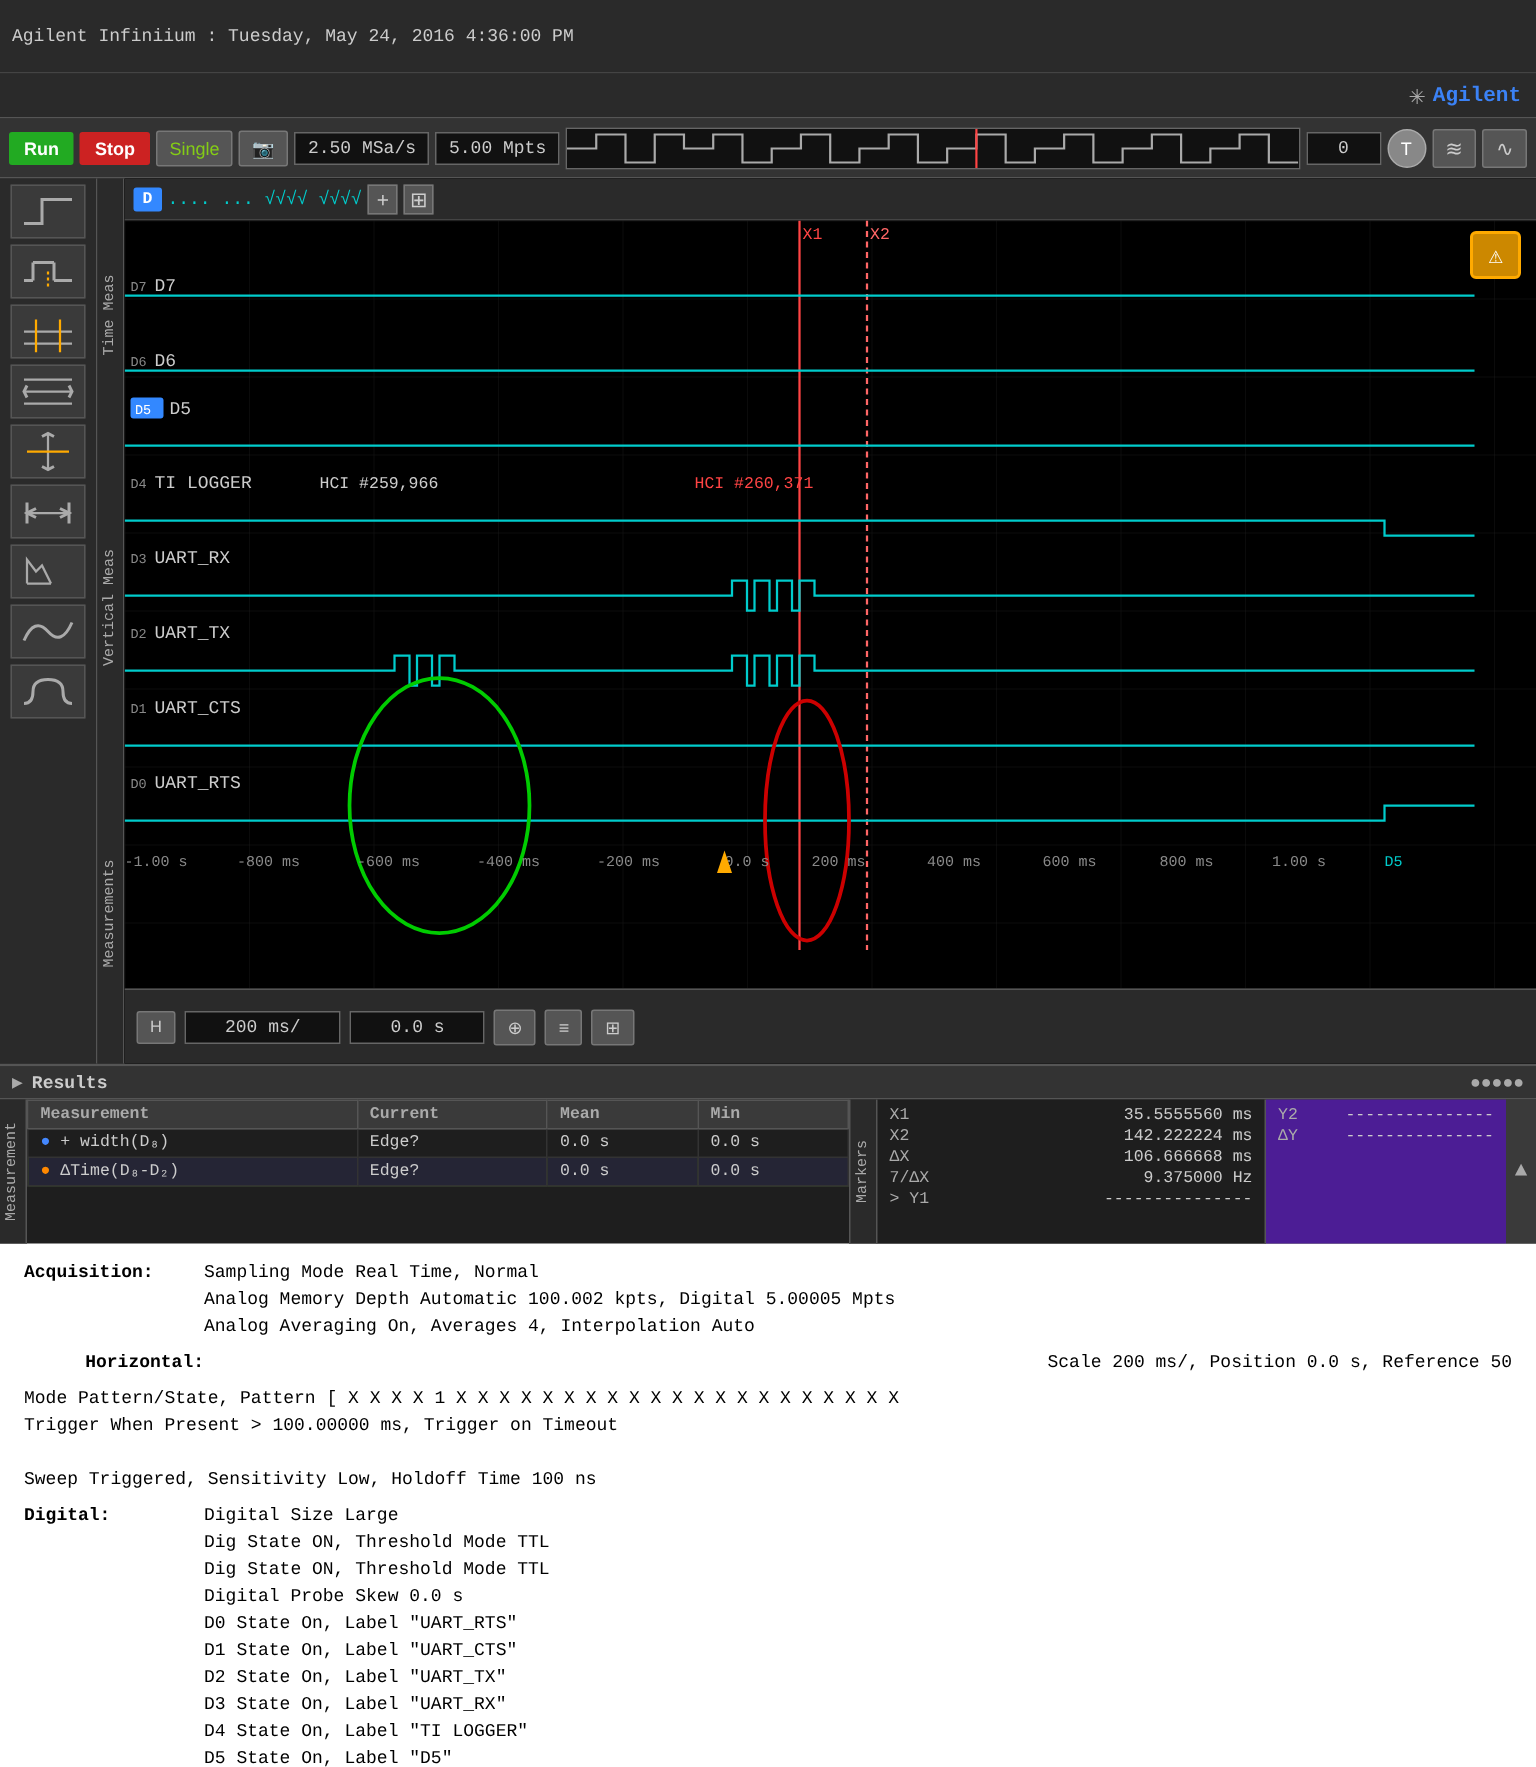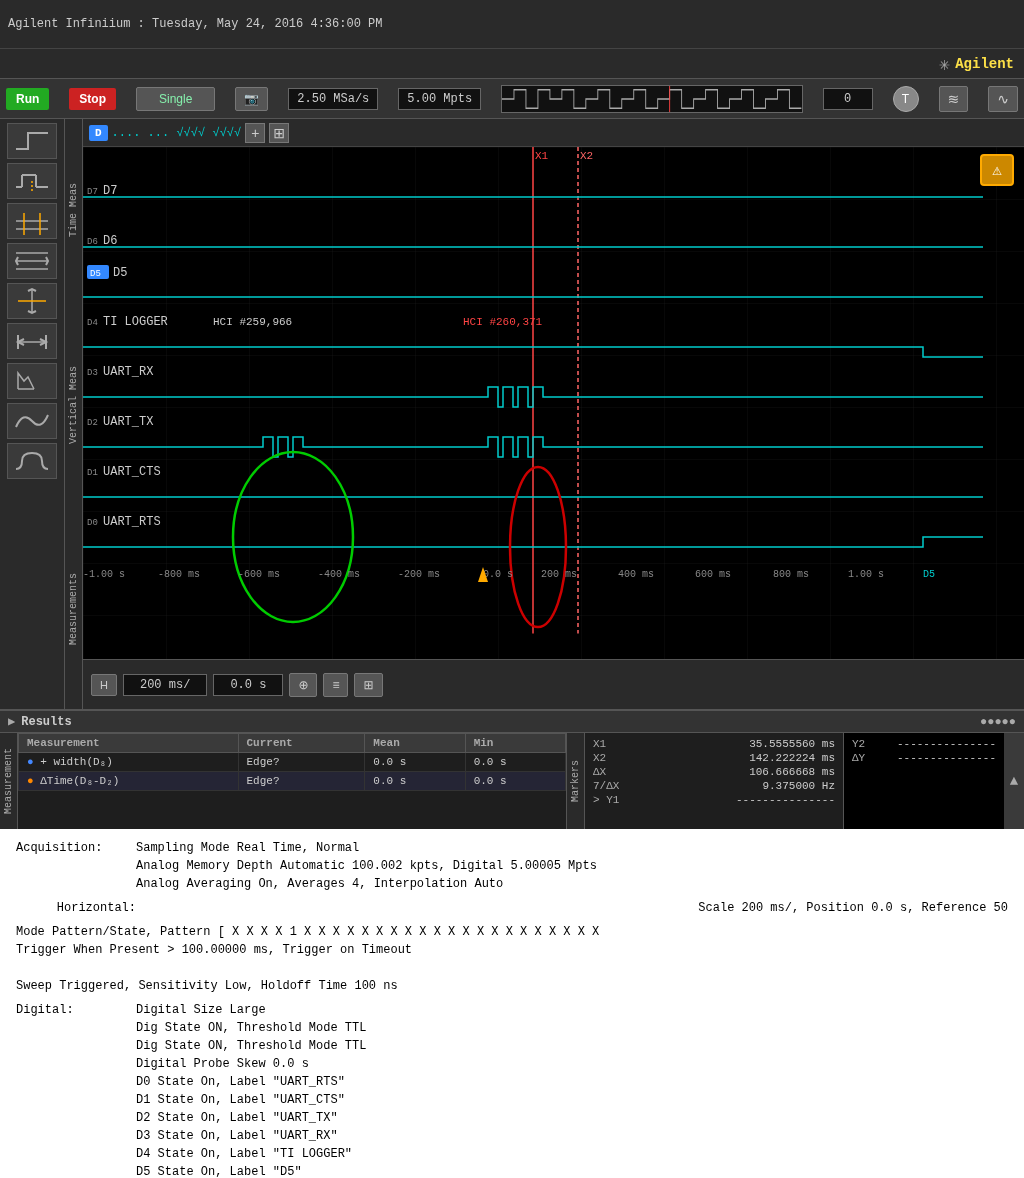--- a/index.html
+++ b/index.html
@@ -33,21 +33,21 @@
       border-bottom: 1px solid #555;
     }
 
     
     #toolbar {
       background: #333;
       height: 40px;
       display: flex;
       align-items: center;
       padding: 0 6px;
-      gap: 20px;
+      gap: 4px;
       border-bottom: 1px solid #555;
     }
     .btn-run {
       background: #22aa22;
       color: white;
       border: none;
       padding: 4px 10px;
       font-size: 12px;
       font-weight: bold;
       cursor: pointer;
@@ -58,23 +58,23 @@
       color: white;
       border: none;
       padding: 4px 10px;
       font-size: 12px;
       font-weight: bold;
       cursor: pointer;
       border-radius: 2px;
     }
     .btn-single {
       background: #555;
-      color: #86efac;
+      color: #84cc16;
       border: 1px solid #777;
-      padding: 4px 22px;
+      padding: 4px 8px;
       font-size: 12px;
       cursor: pointer;
       border-radius: 2px;
     }
     .btn-icon {
       background: #555;
       border: 1px solid #777;
       color: #ccc;
       padding: 4px 8px;
       font-size: 12px;
@@ -250,21 +250,21 @@
       color: #ccc;
       padding: 4px 8px;
       cursor: pointer;
       border-radius: 2px;
       font-size: 12px;
     }
     .bc-display {
       background: #111;
       color: #ccc;
       border: 1px solid #666;
-      padding: 3px 16px;
+      padding: 3px 26px;
       font-size: 12px;
       font-family: 'Courier New', monospace;
     }
 
     
     #results-panel {
       background: #1e1e1e;
       height: 120px;
       border-top: 2px solid #555;
       display: flex;
@@ -349,21 +349,21 @@
       justify-content: center;
       font-size: 10px;
       color: #aaa;
       writing-mode: vertical-rl;
       transform: rotate(180deg);
       white-space: nowrap;
       border-right: 1px solid #555;
     }
     #y-markers-panel {
       width: 160px;
-      background: #000000;
+      background: #4c1d95;
       padding: 4px 8px;
       font-size: 11px;
       color: #ccc;
     }
     #expand-btn {
       width: 20px;
       background: #3a3a3a;
       display: flex;
       align-items: center;
       justify-content: center;
@@ -383,21 +383,21 @@
       flex: 1;
       height: 458px;
       overflow: hidden;
     }
     .info-section {
       display: flex;
       margin-bottom: 2px;
     }
     .info-label {
       min-width: 120px;
-      font-weight: normal;
+      font-weight: bold;
       vertical-align: top;
     }
     .info-content {
       flex: 1;
     }
 
     
     #scope-svg {
       position: absolute;
       top: 28px;
@@ -408,21 +408,21 @@
   </style>
 </head>
 <body>
 
 <div id="title-bar">
   <span>Agilent Infiniium : Tuesday, May 24, 2016  4:36:00 PM</span>
 </div>
 
 <div id="logo-bar">
   <span style="color:#aaa;margin-right:5px;font-size:18px;">✳</span>
-  <span style="color:#fde047;font-size:14px;font-weight:bold;">Agilent</span>
+  <span style="color:#3b82f6;font-size:14px;font-weight:bold;">Agilent</span>
 </div>
 
 <div id="toolbar">
   <button class="btn-run">Run</button>
   <button class="btn-stop">Stop</button>
   <button class="btn-single">Single</button>
   <button class="btn-icon">📷</button>
   <div class="tb-display">2.50 MSa/s</div>
   <div class="tb-display">5.00 Mpts</div>
   <div class="tb-waveform">

